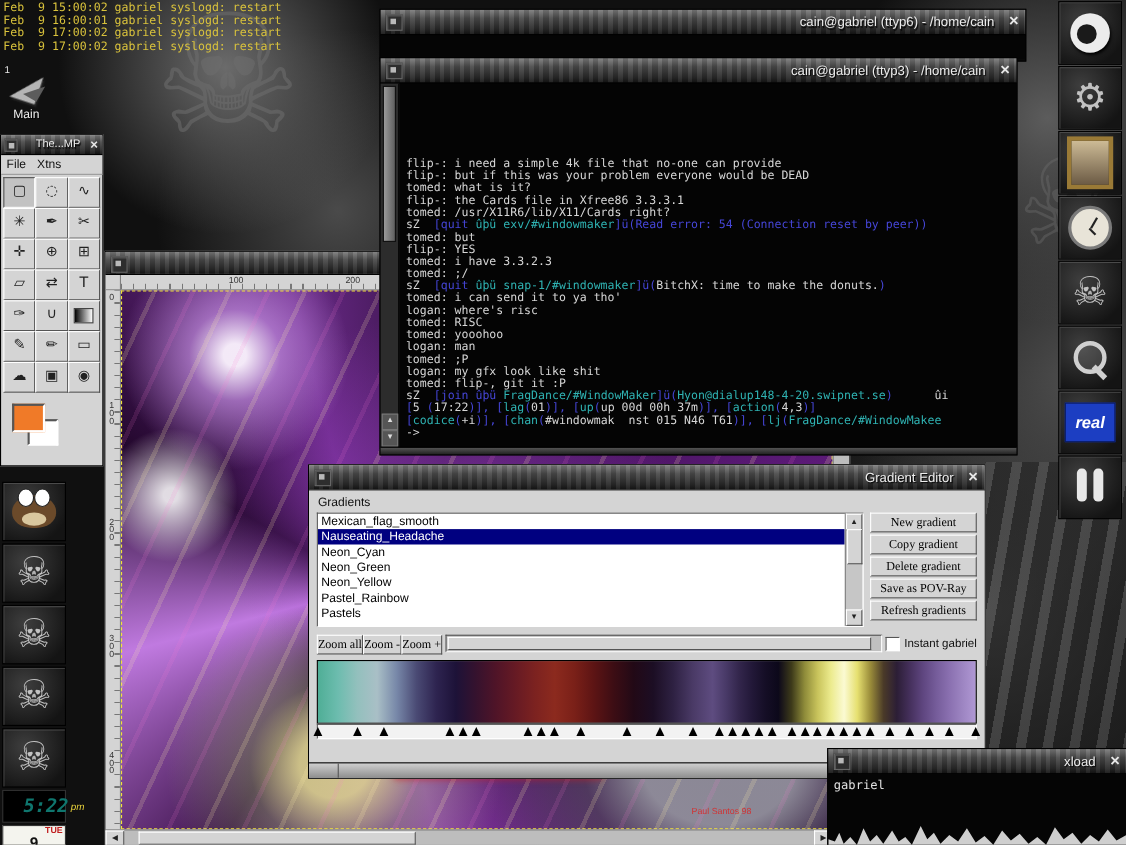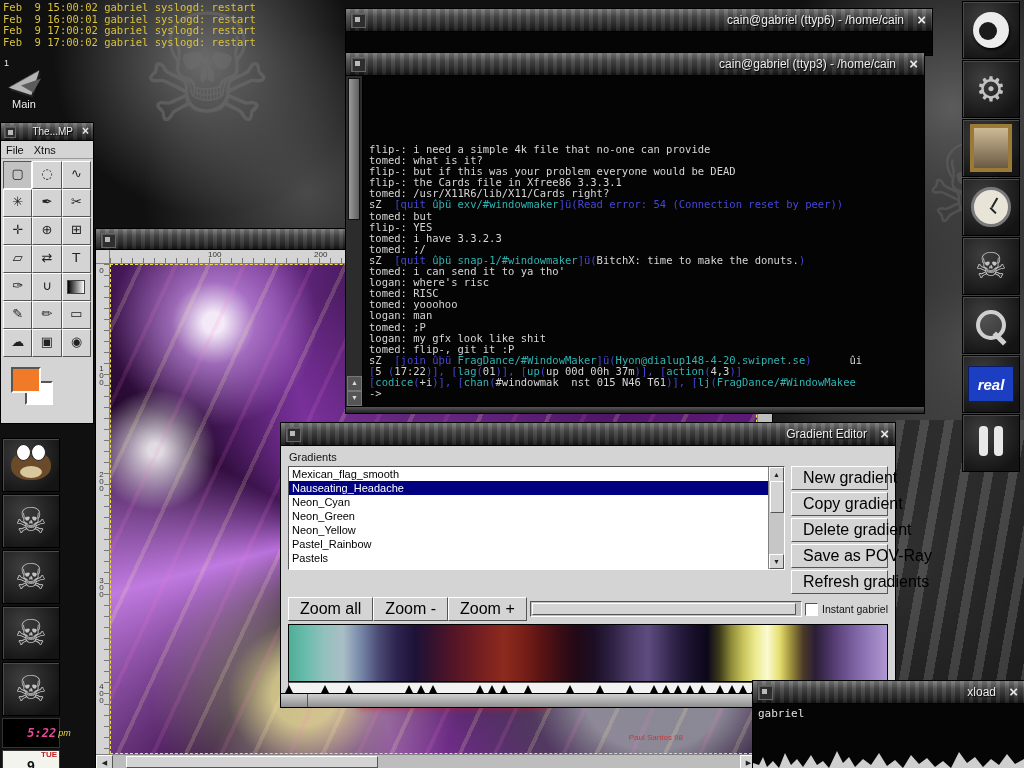--- a/index.html
+++ b/index.html
@@ -146,21 +146,21 @@
   #ge-list{flex:1;overflow:hidden;}
   .grow{font-size:11px;line-height:14px;padding-left:3px;color:#000;white-space:nowrap;}
   .grow.sel{background:#000080;color:#fff;}
   #ge-listscroll{width:15px;background:#c6c6c6;border-left:1px solid #808080;position:relative;}
   #ge-listscroll .sc-btn{position:absolute;left:0;width:13px;height:13px;}
   #ge-listscroll .sc-up{top:0;} #ge-listscroll .sc-down{bottom:0;}
   #ge-listscroll .thumb{position:absolute;left:1px;top:14px;width:12px;height:30px;
     background:#d4d4d4;border:1px solid;border-color:#fff #555 #555 #fff;}
   #ge-buttons{width:97px;display:flex;flex-direction:column;gap:2px;}
   .gbtn,.zbtn{background:#d4d4d4;border:1px solid;border-color:#fff #555 #555 #fff;
-    font-size:16px;font-family:Liberation Sans, sans-serif;padding:2px 11px;color:#000;
+    font-size:11px;font-family:Liberation Serif, serif;padding:2px 0;color:#000;
     white-space:nowrap;}
   #ge-zoomrow{display:flex;align-items:center;gap:3px;margin-top:5px;height:20px;}
   #ge-hscroll{flex:1;height:14px;border:1px solid;border-color:#555 #fff #fff #555;
     background:#c0c0c0;position:relative;}
   #ge-hscroll .thumb{position:absolute;left:1px;top:1px;bottom:1px;width:97%;
     background:#d4d4d4;border:1px solid;border-color:#fff #555 #555 #fff;}
   #ge-check{display:flex;align-items:center;gap:4px;}
   #ge-checkbox{width:11px;height:11px;background:#fff;border:1px solid;
     border-color:#555 #fff #fff #555;}
   #ge-checklabel{font-size:10.5px;color:#111;white-space:nowrap;}
@@ -217,22 +217,22 @@
   #dock-left .tile{height:52px;margin:2px 0;}
   .wilber{width:40px;height:30px;background:#6b4a2a;border-radius:50% 50% 45% 45%;
     position:relative;}
   .wilber::before,.wilber::after{content:"";position:absolute;top:-6px;width:13px;height:15px;
     background:#fff;border:1px solid #222;border-radius:50%;}
   .wilber::before{left:5px;} .wilber::after{right:5px;}
   .wilber .snout{position:absolute;left:9px;bottom:2px;width:22px;height:12px;
     background:#d9c79e;border-radius:50%;}
   #clock-tile{width:56px;height:28px;margin:2px 0;background:#000;border:1px solid #333;
     display:flex;align-items:center;justify-content:center;gap:2px;}
-  #clock-time{color:#ec4899;font-family:"DejaVu Sans Mono",monospace;font-style:italic;
-    font-weight:bold;font-size:12px;margin-left:36px;}
+  #clock-time{color:#0f766e;font-family:"DejaVu Sans Mono",monospace;font-style:italic;
+    font-weight:bold;font-size:17px;margin-left:36px;}
   #clock-ampm{color:#e8d23c;font-size:9px;font-style:italic;}
   #cal-tile{width:56px;height:33px;margin:1px 0;background:#f4f4ee;border:1px solid #333;
     position:relative;text-align:center;overflow:hidden;}
   #cal-weekday{color:#c02020;font-size:8px;font-weight:bold;line-height:8px;padding-left:36px;}
   #cal-day{color:#111;font-size:14px;font-weight:bold;line-height:14px;}
 </style>
 </head>
 <body>
 
 <div class="wp-skull" id="wp-skull-1">☠</div>
@@ -303,22 +303,22 @@
     <span class="close">×</span>
   </div>
   <div id="term-content">
     <div id="term-scroll">
       <div class="thumb"></div>
       <div class="tsb up">▲</div>
       <div class="tsb down">▼</div>
     </div>
     <div id="term-text">
         <div class="tline"><span class="seg-w">flip-: i need a simple 4k file that no-one can provide</span></div>
+        <div class="tline"><span class="seg-w">flip-: but if this was your problem everyone would be DEAD</span></div>
         <div class="tline"><span class="seg-w">tomed: what is it?</span></div>
-        <div class="tline"><span class="seg-w">flip-: but if this was your problem everyone would be DEAD</span></div>
         <div class="tline"><span class="seg-w">flip-: the Cards file in Xfree86 3.3.3.1</span></div>
         <div class="tline"><span class="seg-w">tomed: /usr/X11R6/lib/X11/Cards right?</span></div>
         <div class="tline"><span class="seg-w">sZ  </span><span class="seg-b">[quit </span><span class="seg-c">ûþü exv/#windowmaker</span><span class="seg-b">]ü</span><span class="seg-b">(Read error: 54 (Connection reset by peer))</span></div>
         <div class="tline"><span class="seg-w">tomed: but</span></div>
         <div class="tline"><span class="seg-w">flip-: YES</span></div>
         <div class="tline"><span class="seg-w">tomed: i have 3.3.2.3</span></div>
         <div class="tline"><span class="seg-w">tomed: ;/</span></div>
         <div class="tline"><span class="seg-w">sZ  </span><span class="seg-b">[quit </span><span class="seg-c">ûþü snap-1/#windowmaker</span><span class="seg-b">]ü(</span><span class="seg-w">BitchX: time to make the donuts.</span><span class="seg-b">)</span></div>
         <div class="tline"><span class="seg-w">tomed: i can send it to ya tho'</span></div>
         <div class="tline"><span class="seg-w">logan: where's risc</span></div>

